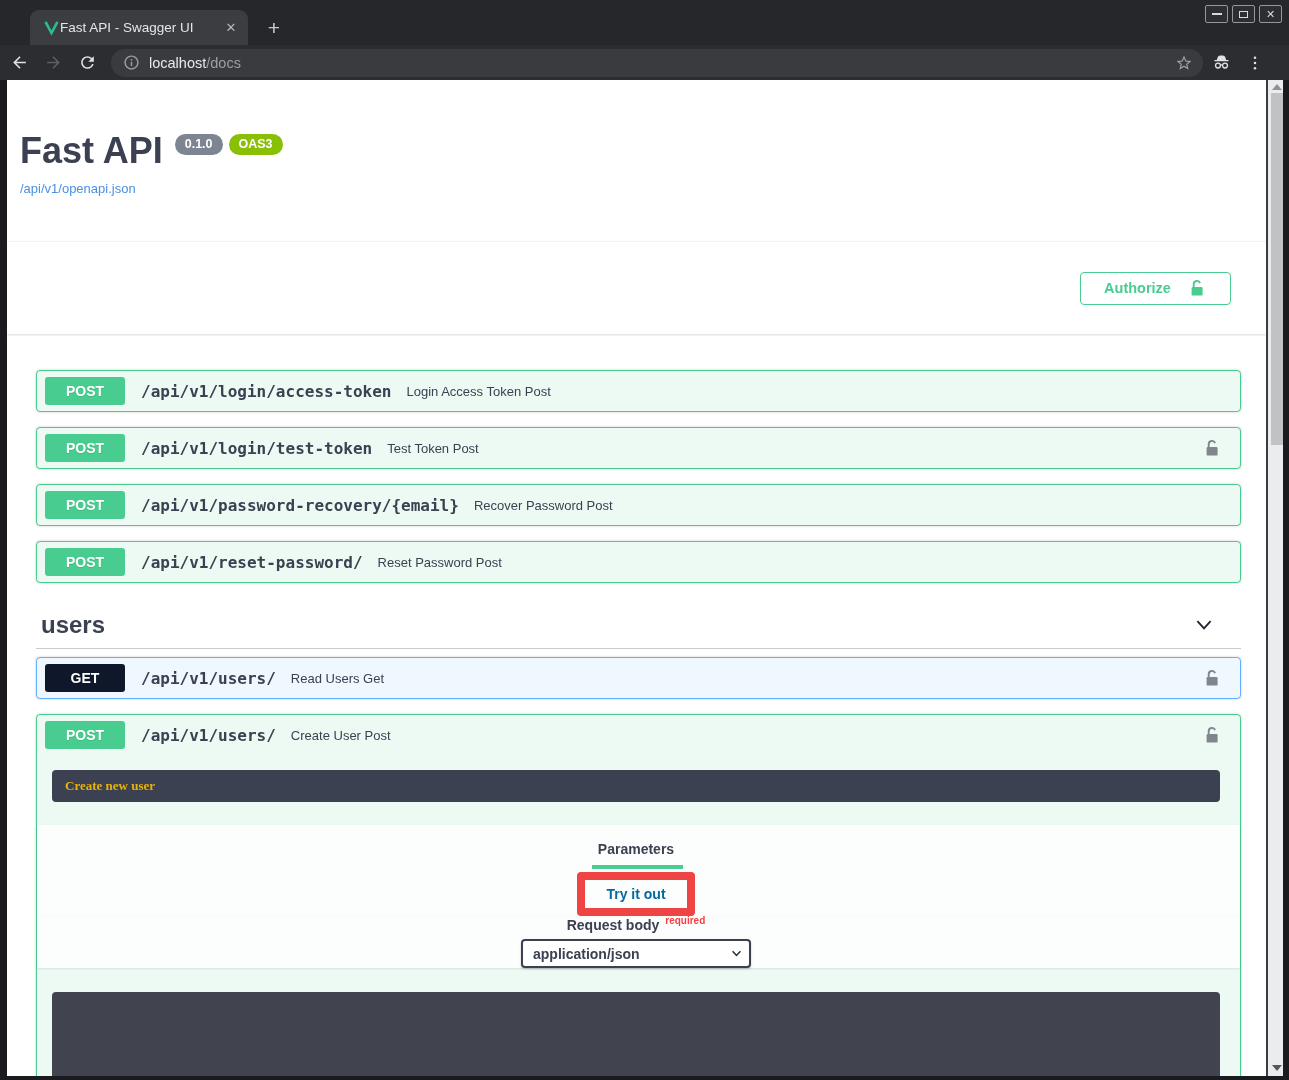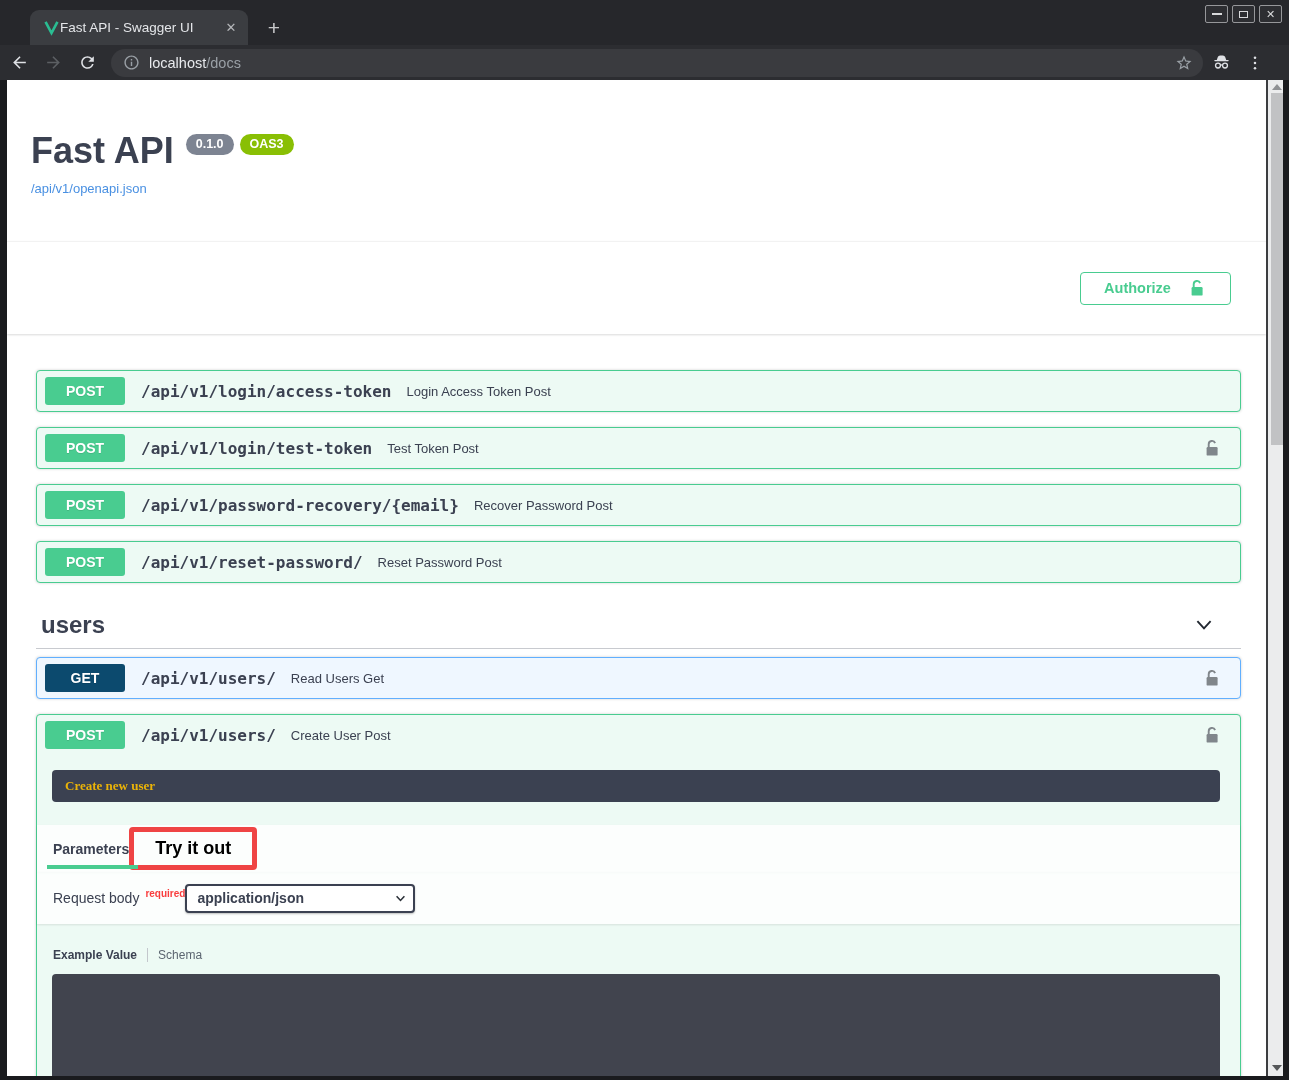--- a/index.html
+++ b/index.html
@@ -32,21 +32,21 @@
             display:flex; align-items:center; padding:0 10px 0 12px; }
   .url-text { font-size:14.5px; margin-left:9px; flex:1; }
   .url-host { color:#e8eaed; }
   .url-path { color:#9aa0a6; }
   .right-icons { display:flex; align-items:center; margin-left:8px; gap:14px; }
 
   
   .content { position:absolute; left:7px; top:80px; width:1259px; height:996px; background:#fff;
              overflow:hidden; color:#3b4151; }
 
-  .info { padding:50px 25px 0 24px; }
+  .info { padding:50px 25px 0 13px; }
   .api-title { font-size:36px; font-weight:bold; color:#3b4151; display:flex; align-items:flex-start; }
   .badges { display:flex; gap:6px; margin:4px 0 0 12px; }
   .pill { border-radius:57px; color:#fff; font-size:12.5px; font-weight:bold; padding:3px 10px 4px; }
   .pill-version { background:#7d8492; }
   .pill-oas { background:#89bf04; }
   .spec-link { display:inline-block; margin-top:9px; color:#4990e2; font-size:13px; text-decoration:none; }
 
   .scheme-container { margin-top:44px; background:#fff; border-top:1px solid #f2f2f2;
                       box-shadow:0 1px 2px 0 rgba(0,0,0,.15); height:93px; display:flex;
                       align-items:center; justify-content:flex-end; padding-right:35px; }
@@ -63,46 +63,46 @@
   .ops { padding-top:8px; }
 
   .opblock { border-radius:4px; margin-bottom:15px; box-shadow:0 0 3px rgba(0,0,0,.19); }
   .opblock.post { border:1px solid #49cc90; background:#edfaf4; }
   .opblock.get  { border:1px solid #61affe; background:#eff7ff; }
   .op-summary { height:40px; display:flex; align-items:center; padding:0 10px 0 8px; cursor:pointer; }
   .method { width:80px; height:28px; border-radius:3px; color:#fff; font-weight:bold; font-size:14px;
             display:flex; align-items:center; justify-content:center; flex:0 0 auto;
             text-shadow:0 1px 0 rgba(0,0,0,.1); font-family:"Liberation Sans",sans-serif; }
   .method.post-bg { background:#49cc90; }
-  .method.get-bg { background:#0c4a6e; }
+  .method.get-bg { background:#0f172a; }
   .op-path { margin-left:16px; font-family:"DejaVu Sans Mono","Liberation Mono",monospace;
              font-weight:bold; font-size:16px; color:#3b4151; }
   .op-desc { margin-left:15px; font-size:13px; color:#3b4151; }
   .lock-btn { margin-left:auto; margin-right:6px; width:24px; height:24px; display:flex;
               align-items:center; justify-content:center; background:none; border:none; cursor:pointer; }
 
   
   .op-body { padding-bottom:40px; }
   .op-description-bar { margin:15px 20px 0 15px; height:32px; background:#3b4151; border-radius:4px;
                         display:flex; align-items:center; padding-left:13px; }
   .op-description-text { color:#eab308; font-family:Liberation Serif, serif;
                          font-weight:bold; font-size:13px; }
   .section-header { margin-top:23px; min-height:47px; background:rgba(255,255,255,.8);
                     box-shadow:0 1px 2px rgba(0,0,0,.1); display:flex; align-items:center;
-                    justify-content:flex-start; padding:0 21px 0 16px; }
+                    justify-content:space-between; padding:0 21px 0 16px;flex-direction:column; }
   .tab-item { position:relative; height:47px; display:flex; align-items:center; }
   .tab-item-label { font-size:14px; font-weight:bold; color:#3b4151; }
   .tab-item:after { content:""; position:absolute; left:-6px; bottom:3px; width:91px; height:4px;
                     background:#49cc90; }
-  .btn-tryout { border:5px solid #ef4444; border-radius:4px; background:transparent; color:#000000;
-                font-weight:bold; font-size:18px; padding:6px 21px; cursor:pointer;
+  .btn-tryout { border:8px solid #ef4444; border-radius:4px; background:transparent; color:#0369a1;
+                font-weight:bold; font-size:14px; padding:6px 21px; cursor:pointer;
                 font-family:"Liberation Sans",sans-serif; }
   .no-params { padding:17px 0 0 19px; font-size:14px; color:#3b4151; height:51px; }
   .rb-header { min-height:52px; margin-top:0; }
-  .rb-label { font-size:14px; font-weight:normal; color:#3b4151; }
+  .rb-label { font-size:14px; font-weight:bold; color:#3b4151; }
   .required { font-size:10px; color:#f93e3e; position:relative; top:-6px; margin-left:6px;
               font-weight:600; }
   .content-type { position:relative; width:230px; height:29px; }
   .content-type select { width:100%; height:100%; border:2px solid #3b4151; border-radius:4px;
                          background:#fff; font-weight:bold; font-size:14px; color:#3b4151;
                          padding:0 28px 0 10px; appearance:none; -webkit-appearance:none;
                          box-shadow:0 1px 2px rgba(0,0,0,.25);
                          font-family:"Liberation Sans",sans-serif; }
   .select-chevron { position:absolute; right:8px; top:8px; pointer-events:none; }
   .model-example { margin:24px 20px 0 16px; }
@@ -306,25 +306,20 @@
                 <div class="content-type">
                   <select>
                     <option>application/json</option>
                   </select>
                   <svg class="select-chevron" width="13" height="13" viewBox="0 0 20 20">
                       <path d="M4 6.5L10 13l6-6.5" fill="none" stroke="#2b3038" stroke-width="2.4"></path>
                     </svg>
                 </div>
               </div>
               <div class="model-example">
-                <div class="example-tabs">
-                  <span class="ex-tab-active">Example Value</span>
-                  <span class="ex-tab-divider"></span>
-                  <span class="ex-tab">Schema</span>
-                </div>
                 <div class="code-block">
                   
                 </div>
               </div>
             </div>
           </div>
 
         </div>
       </div>
 

